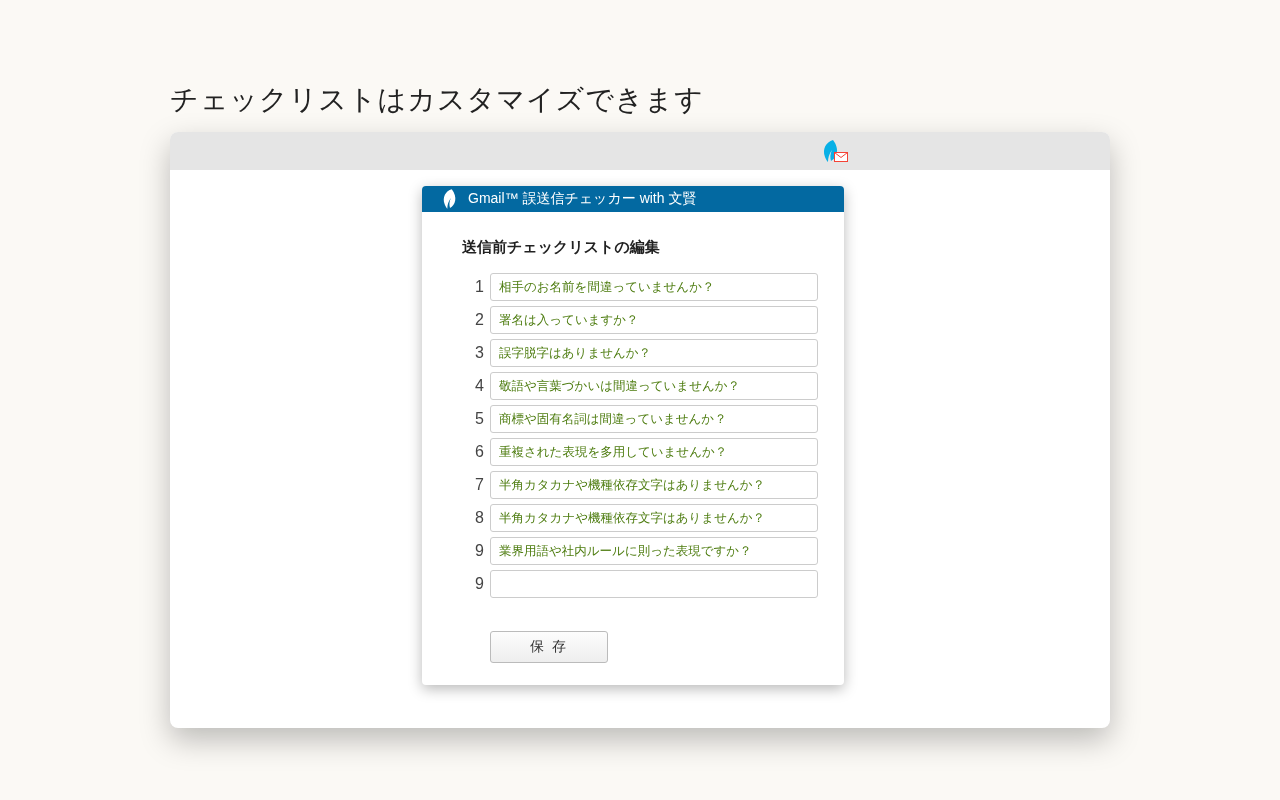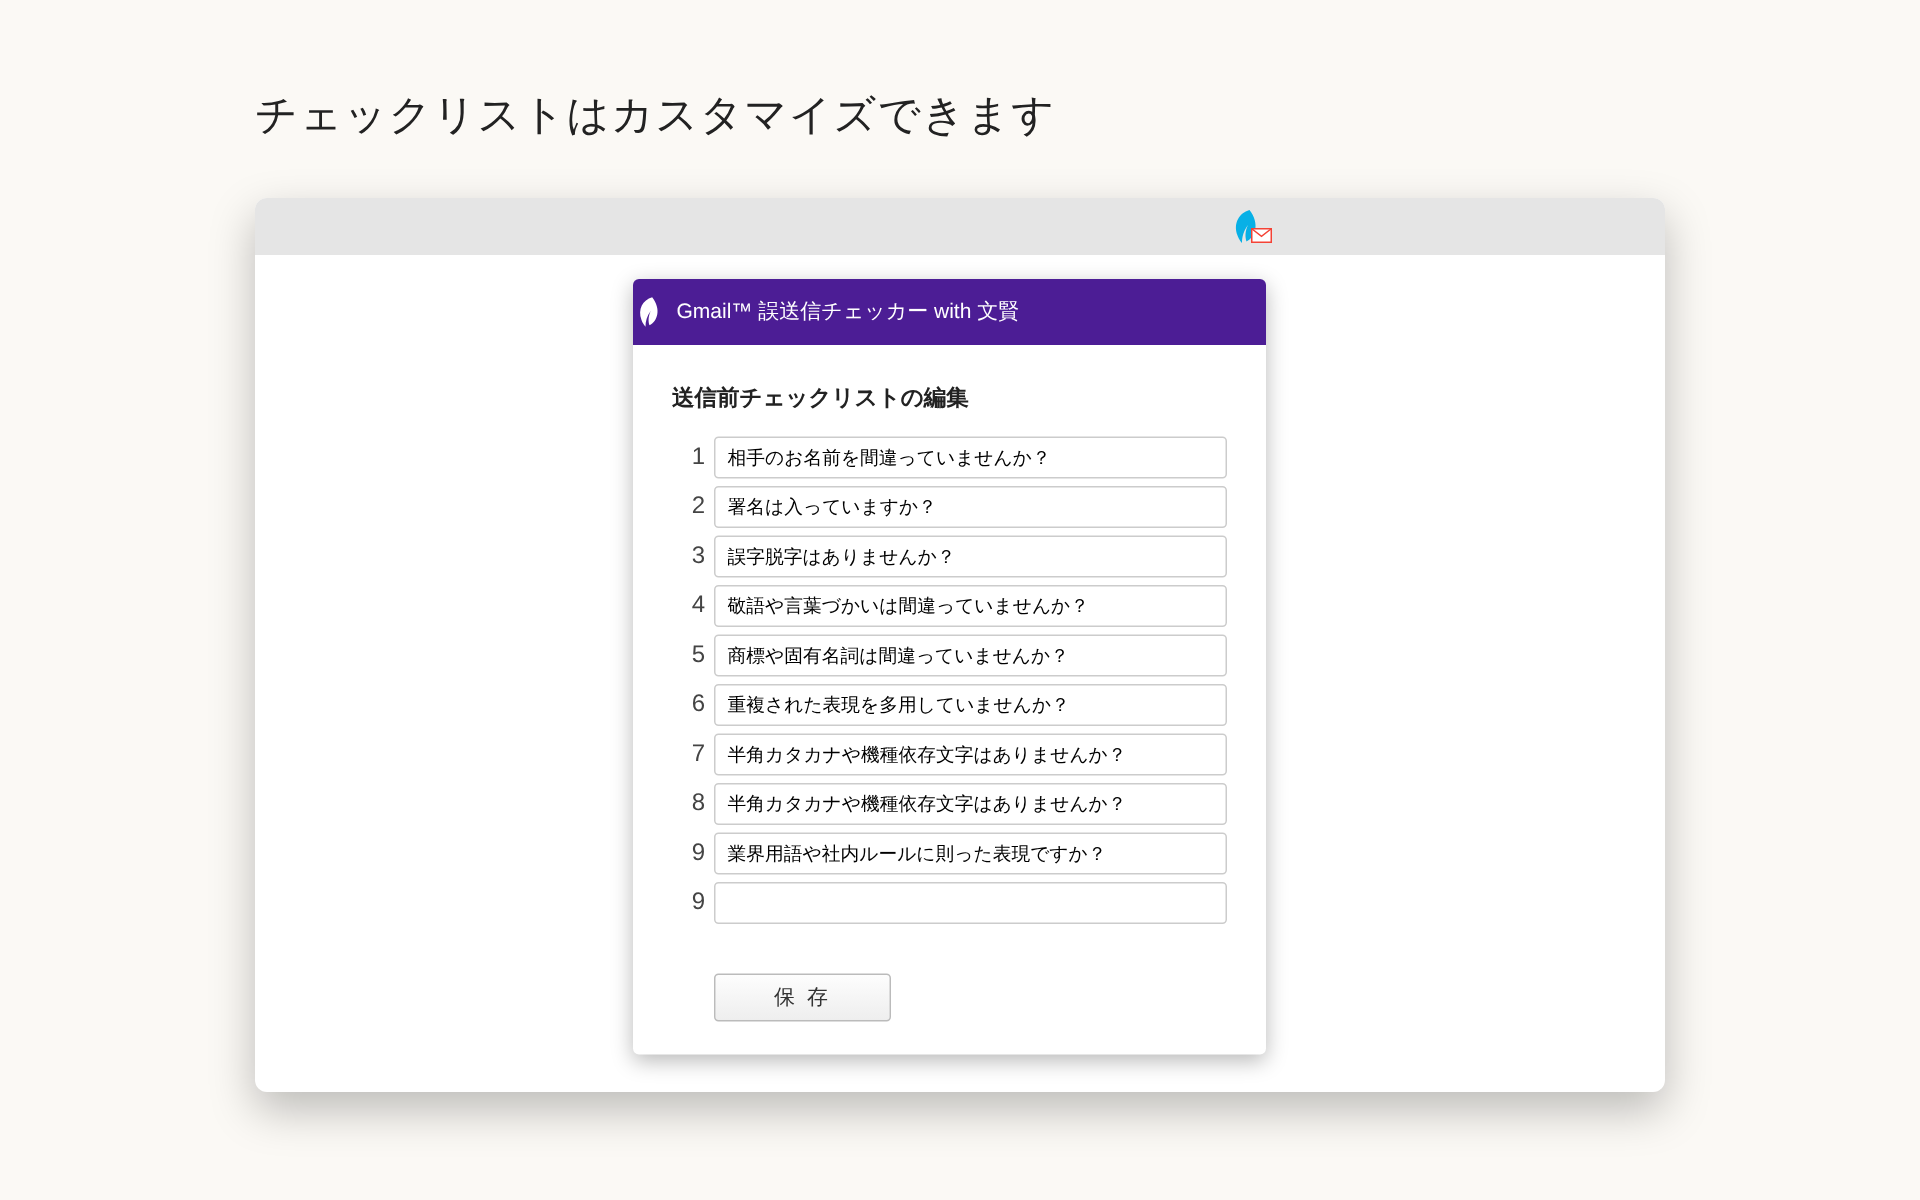--- a/index.html
+++ b/index.html
@@ -7,21 +7,21 @@
     width: 1280px;
     height: 800px;
     background: #fbf9f5;
     font-family: "Hiragino Kaku Gothic ProN", "Hiragino Sans", "Yu Gothic", "Meiryo", sans-serif;
     overflow: hidden;
   }
   .page-title {
     font-size: 28px;
     font-weight: 300;
     color: #222;
-    padding: 58px 0 0 170px;
+    padding: 81px 0 0 170px;
     letter-spacing: 1px;
   }
   .panel {
     position: absolute;
     left: 170px;
     top: 132px;
     width: 940px;
     height: 596px;
     background: #fff;
     border-radius: 8px;
@@ -55,34 +55,34 @@
     position: absolute;
     left: 252px;
     top: 54px;
     width: 422px;
     background: #fff;
     border-radius: 4px;
     box-shadow: 0 4px 14px rgba(0,0,0,0.28);
     overflow: hidden;
   }
   .dialog-titlebar {
-    background: #4c1d95;
+    background: #0369a1;
     color: #fff;
-    height: 44px;
+    height: 26px;
     display: flex;
     align-items: center;
-    padding: 0 3px;
+    padding: 0 20px;
     font-size: 14px;
     gap: 10px;
   }
   .dialog-titlebar .leaf {
     flex-shrink: 0;
   }
   .dialog-body {
-    padding: 26px 26px 22px 26px;
+    padding: 26px 26px 22px 40px;
   }
   .dialog-subtitle {
     font-size: 15px;
     font-weight: 600;
     color: #222;
     margin-bottom: 16px;
   }
   .row {
     display: flex;
     align-items: center;
@@ -96,21 +96,21 @@
     margin-right: 6px;
     font-family: Arial, sans-serif;
   }
   .row input[type="text"] {
     flex: 1;
     height: 28px;
     border: 1px solid #ccc;
     border-radius: 3px;
     padding: 0 8px;
     font-size: 12.5px;
-    color: #000000;
+    color: #4d7c0f;
     font-family: inherit;
   }
   .save-btn {
     margin-top: 28px;
     margin-left: 28px;
     width: 118px;
     height: 32px;
     background: linear-gradient(#fdfdfd, #eee);
     border: 1px solid #bbb;
     border-radius: 3px;

